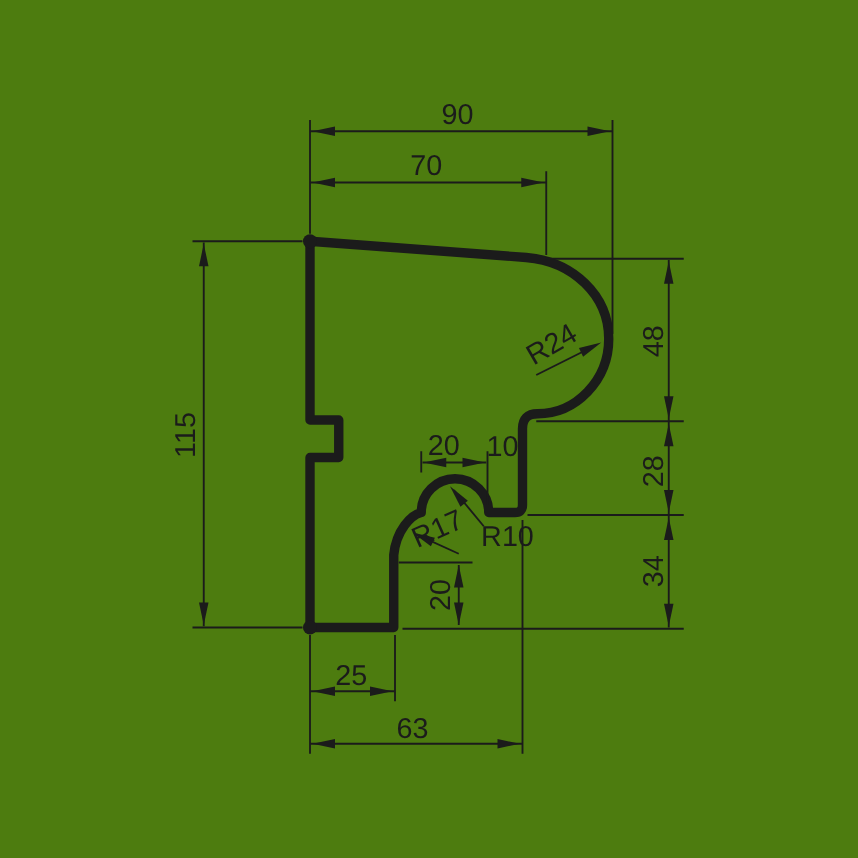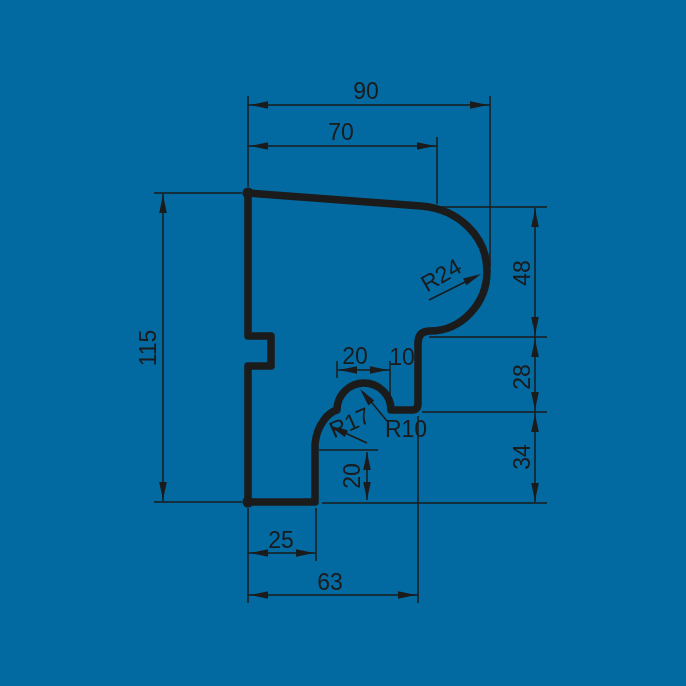--- a/index.html
+++ b/index.html
@@ -1,16 +1,16 @@
 <!DOCTYPE html>
 <html><head>
 <meta charset="utf-8">
 <style>
   html,body{margin:0;padding:0;background:#ffffff;}
-  .canvas{position:relative;width:686px;height:686px;background:#0369a1;overflow:hidden;}
+  .canvas{position:relative;width:686px;height:686px;background:#4d7c0f;overflow:hidden;}
   svg{display:block;}
   text{font-family:"Liberation Sans", sans-serif;font-size:23px;fill:#1b1b1b;}
   .thin{stroke:#1b1b1b;stroke-width:1.5;fill:none;}
   .thick{stroke:#1b1b1b;stroke-width:7.5;fill:none;stroke-linecap:round;stroke-linejoin:round;}
   .arrow{fill:#1b1b1b;stroke:none;}
   .node{fill:#1b1b1b;stroke:none;}
 </style>
 </head>
 <body>
 

